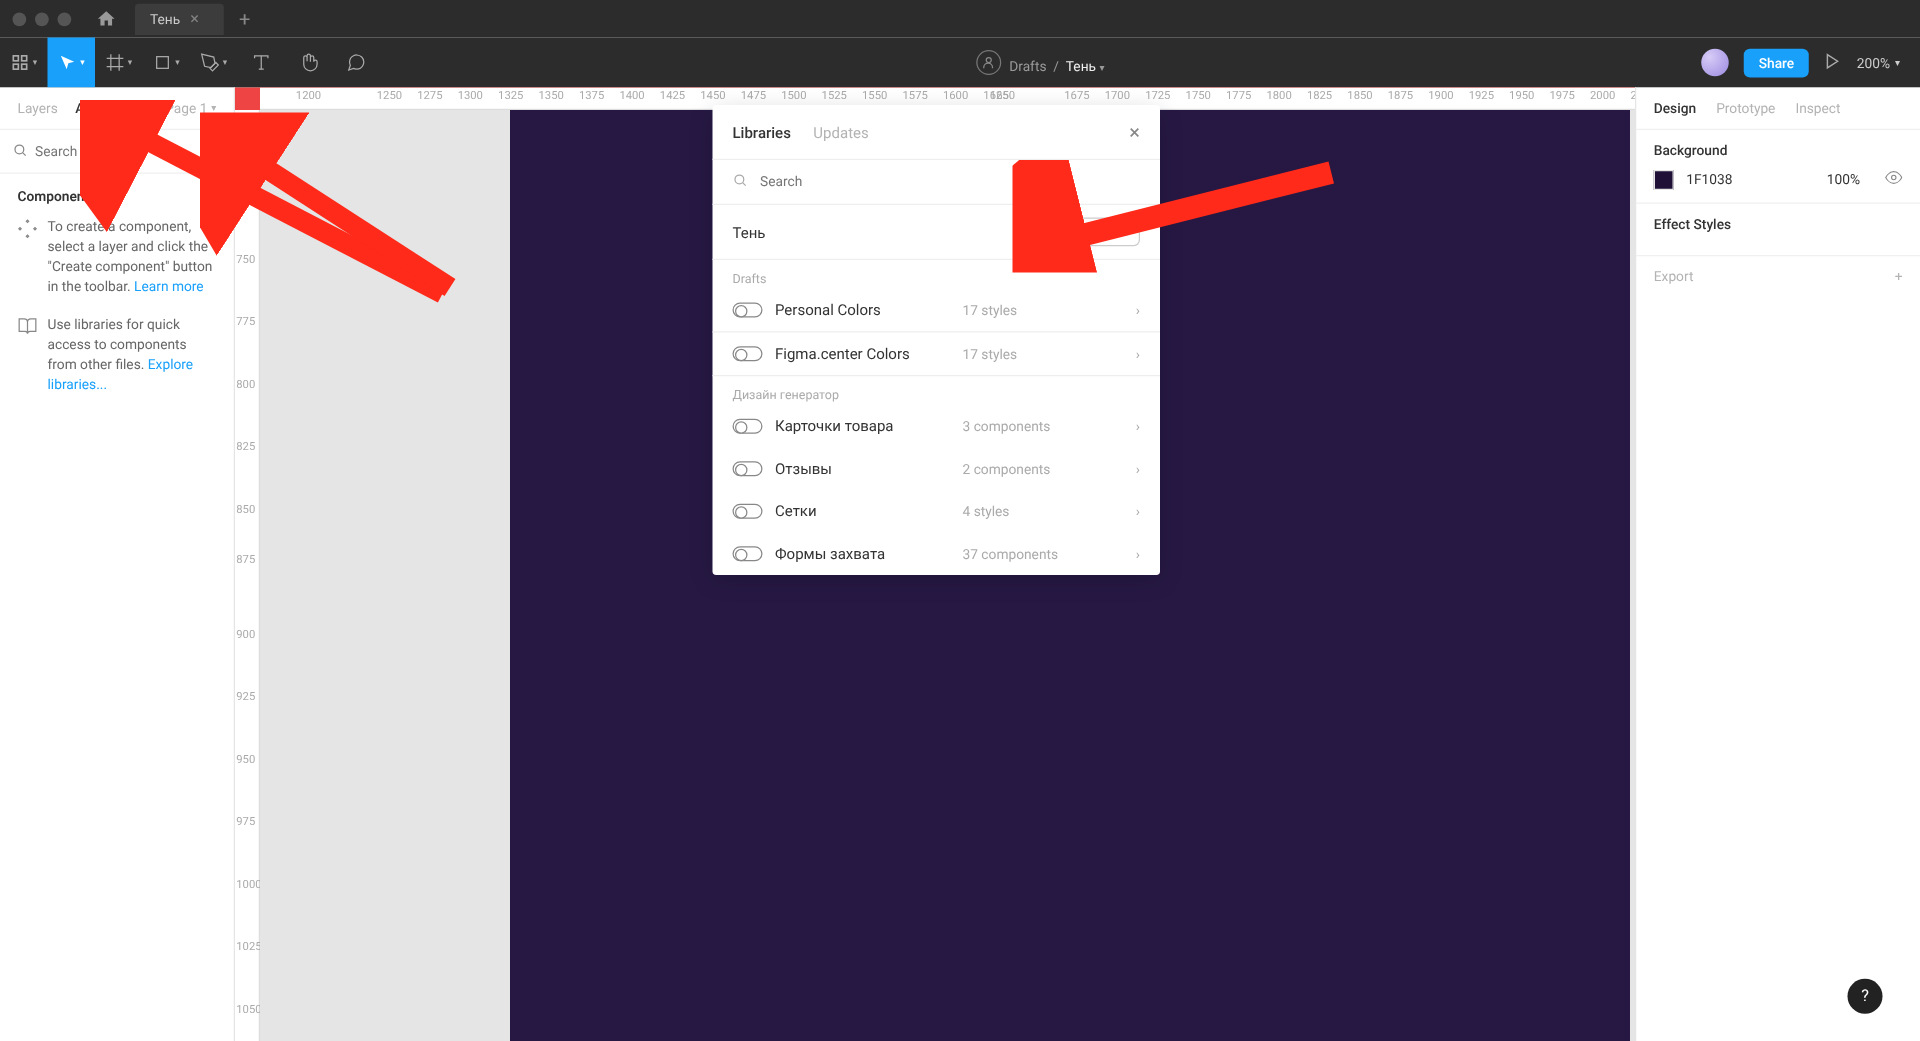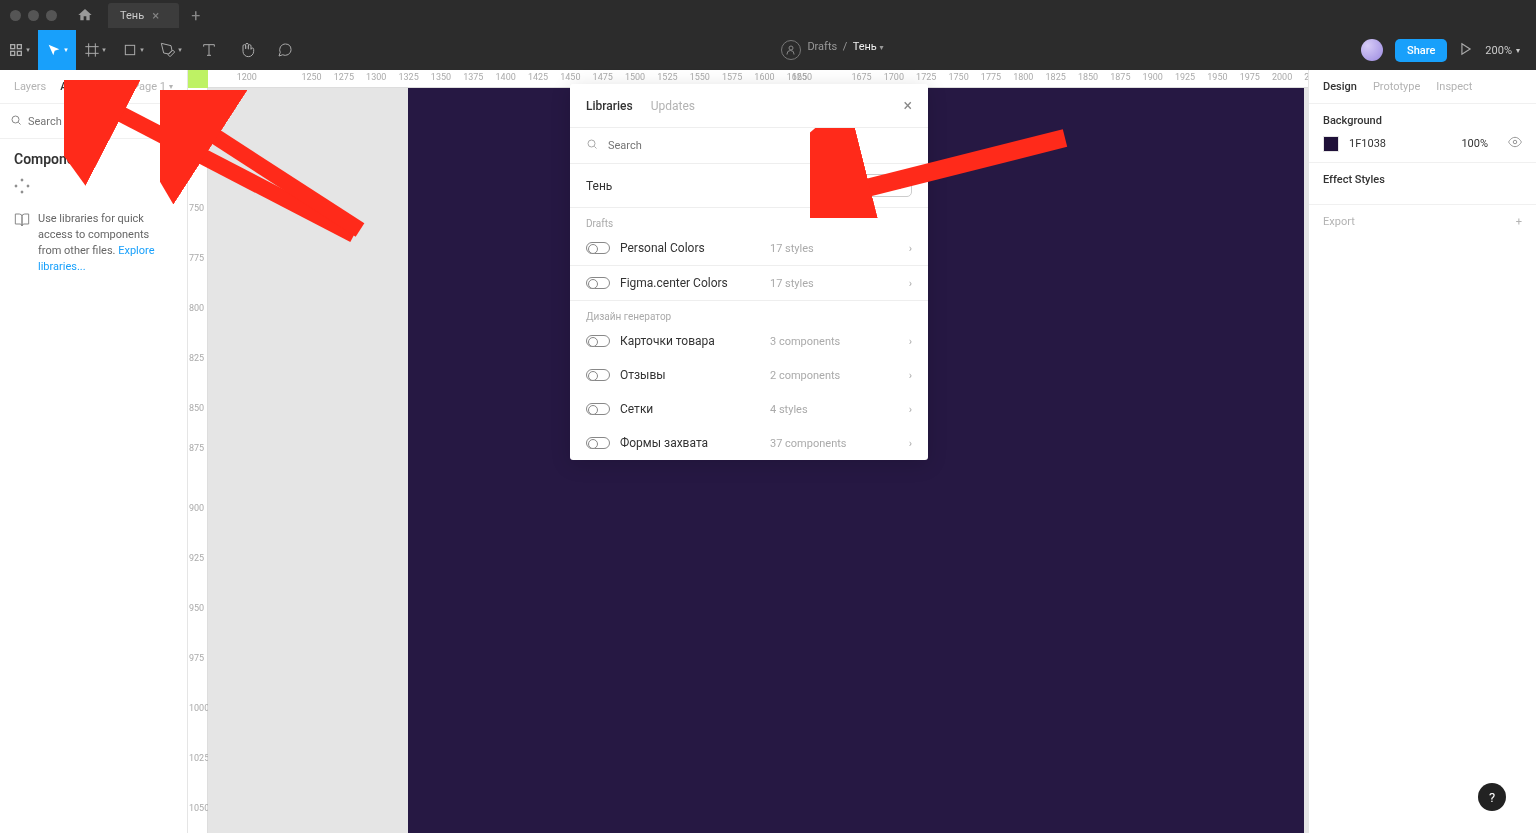--- a/index.html
+++ b/index.html
@@ -14,21 +14,21 @@
 .file-tab .tclose { opacity:.5; font-size:13px; }
 .plus-tab { margin-left:12px; color:#888; font-size:16px; }
 
 
 .toolbar { height:40px; background:#2c2c2c; display:flex; align-items:center; justify-content:space-between; }
 .tools-left { display:flex; align-items:center; height:100%; }
 .tool { width:38px; height:40px; display:flex; align-items:center; justify-content:center; color:#aaa; }
 .tool.active { background:#18a0fb; color:#fff; }
 .tool svg { width:16px; height:16px; }
 .tool .chev { font-size:7px; margin-left:2px; }
-.toolbar-center { display:flex; align-items:flex-start; gap:6px; color:#ccc; }
+.toolbar-center { display:flex; align-items:flex-end; gap:6px; color:#ccc; }
 .toolbar-center .avatar { width:20px; height:20px; border:1px solid #777; border-radius:50%; display:flex; align-items:center; justify-content:center; }
 .breadcrumb { color:#999; }
 .breadcrumb .cur { color:#eee; }
 .toolbar-right { display:flex; align-items:center; gap:12px; padding-right:16px; }
 .user-av { width:22px; height:22px; border-radius:50%; background:radial-gradient(circle at 30% 30%,#d7ccf7,#9b8ae0); }
 .share-btn { background:#18a0fb; color:#fff; padding:5px 12px; border-radius:5px; font-weight:500; font-size:11px; }
 .play { color:#aaa; }
 .zoom { color:#ccc; font-size:11px; display:flex; align-items:center; gap:4px; }
 
 
@@ -38,28 +38,28 @@
 .left-tabs span { color:#b3b3b3; cursor:pointer; }
 .left-tabs span.active { color:#333; font-weight:500; }
 .page-sel { margin-left:auto; color:#333; display:flex; align-items:center; gap:3px; }
 .search-row { display:flex; align-items:center; padding:6px 10px; gap:6px; border-bottom:1px solid #f0f0f0; }
 .search-row input { border:none; outline:none; flex:1; font-size:11px; }
 .search-icn { color:#888; }
 .view-toggles { display:flex; gap:4px; margin-left:auto; }
 .view-toggles .vt { width:22px; height:22px; border-radius:3px; display:flex; align-items:center; justify-content:center; color:#888; }
 .view-toggles .vt.active { background:#18a0fb; color:#fff; }
 .comp-section { padding:12px 14px; }
-.comp-section h4 { font-size:14px; font-weight:600; margin-bottom:10px; }
+.comp-section h4 { font-size:11px; font-weight:600; margin-bottom:10px; }
 .comp-hint { display:flex; gap:8px; margin-bottom:14px; }
 .comp-hint .hicon { width:16px; flex-shrink:0; color:#888; margin-top:1px; }
 .comp-hint p { color:#666; line-height:1.45; font-size:11px; }
 .comp-hint a { color:#18a0fb; text-decoration:none; }
 
 
-.canvas-wrap { flex:1; background:#bef264; position:relative; overflow:hidden; }
+.canvas-wrap { flex:1; background:#ef4444; position:relative; overflow:hidden; }
 .hruler { height:18px; background:#fff; border-bottom:1px solid #ddd; position:relative; overflow:hidden; margin-left:20px;}
 .hruler .tick { position:absolute; top:2px; font-size:9px; color:#aaa; transform:translateX(-50%); }
 .vruler { width:20px; background:#fff; border-right:1px solid #ddd; position:absolute; top:18px; bottom:0; left:0; }
 .vruler .vtick { position:absolute; font-size:9px; color:#aaa; left:1px; transform:translateY(-50%); }
 .canvas-inner { position:absolute; top:18px; left:20px; right:0; bottom:0; background:#e5e5e5; }
 .artboard { position:absolute; top:0; left:200px; width:896px; height:100%; background:#261843; }
 
 
 .right-panel { width:228px; background:#fff; border-left:1px solid #e5e5e5; }
 .right-tabs { display:flex; padding:0 14px; height:34px; align-items:center; gap:16px; border-bottom:1px solid #f0f0f0; }
@@ -236,20 +236,21 @@
     </div>
     <div class="comp-section">
       <h4>Components</h4>
       <div class="comp-hint">
         <span class="hicon"><svg width="16" height="16" viewBox="0 0 24 24" fill="none" stroke="currentColor" stroke-width="1.5">
               <rect x="11" y="2" width="2" height="2" transform="rotate(45 12 3)"></rect>
               <rect x="11" y="20" width="2" height="2" transform="rotate(45 12 21)"></rect>
               <rect x="2" y="11" width="2" height="2" transform="rotate(45 3 12)"></rect>
               <rect x="20" y="11" width="2" height="2" transform="rotate(45 21 12)"></rect>
             </svg></span>
+        <p><span>To create a component, select a layer and click the "Create component" button in the toolbar. </span><a href="#">Learn more</a></p>
       </div>
       <div class="comp-hint">
         <span class="hicon"><svg width="16" height="16" viewBox="0 0 24 24" fill="none" stroke="currentColor" stroke-width="1.5">
               <path d="M2 3h6a4 4 0 0 1 4 4v14a3 3 0 0 0-3-3H2zM22 3h-6a4 4 0 0 0-4 4v14a3 3 0 0 1 3-3h7z"></path>
             </svg></span>
         <p><span>Use libraries for quick access to components from other files. </span><a href="#">Explore libraries...</a></p>
       </div>
     </div>
   </div>
 

